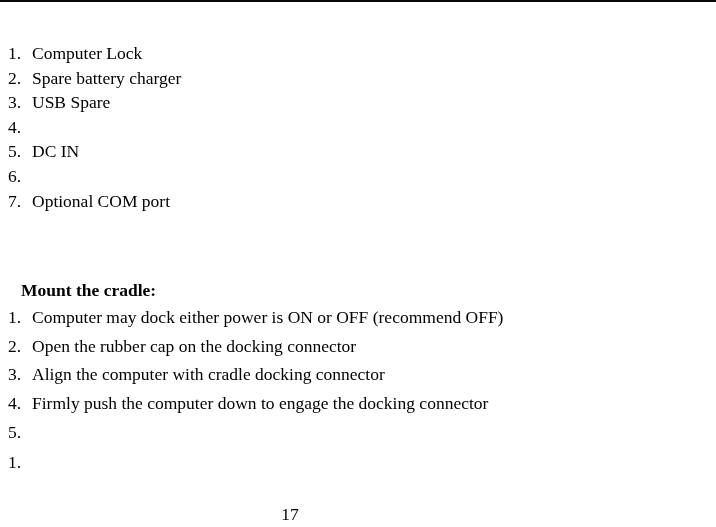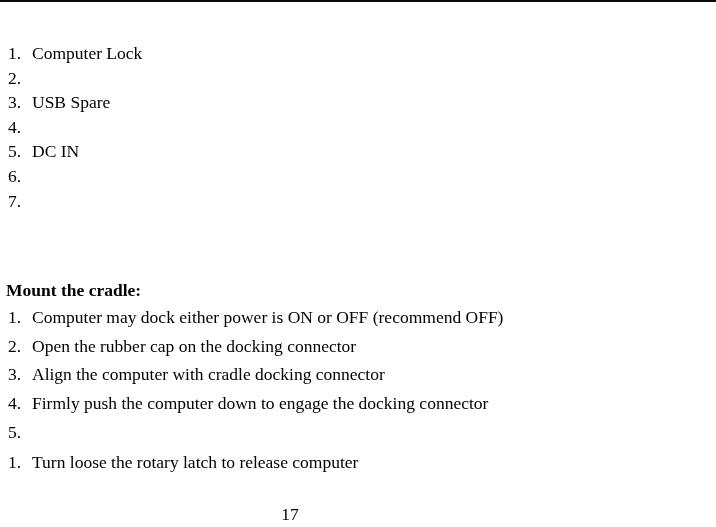--- a/index.html
+++ b/index.html
@@ -72,21 +72,21 @@
     box-sizing: border-box;
   }
   .list-ports .num-text {
     padding-left: 0px;
   }
   
   .section-heading {
     font-weight: bold;
     font-size: 17.5px;
     line-height: 25px;
-    padding-left: 6px;
+    padding-left: 21px;
     white-space: nowrap;
   }
   
   .proc-block {
     position: absolute;
     left: 0;
     width: 716px;
     font-size: 17.5px;
   }
   .block-mount {
@@ -128,37 +128,39 @@
 
   <div class="content">
 
     <ol class="num-list list-ports">
       <li class="num-row">
         <span class="num-marker">1.</span>
         <span class="num-text">Computer Lock</span>
       </li>
       <li class="num-row">
         <span class="num-marker">2.</span>
+        <span class="num-text">Spare battery charger</span>
       </li>
       <li class="num-row">
         <span class="num-marker">3.</span>
         <span class="num-text">USB Spare</span>
       </li>
       <li class="num-row">
         <span class="num-marker">4.</span>
       </li>
       <li class="num-row">
         <span class="num-marker">5.</span>
         <span class="num-text">DC IN</span>
       </li>
       <li class="num-row">
         <span class="num-marker">6.</span>
       </li>
       <li class="num-row">
         <span class="num-marker">7.</span>
+        <span class="num-text">Optional COM port</span>
       </li>
     </ol>
 
     <div class="proc-block block-mount">
       <div class="section-heading">Mount the cradle:</div>
       <ol class="num-list">
         <li class="num-row">
           <span class="num-marker">1.</span>
           <span class="num-text">Computer may dock either power is ON or OFF (recommend OFF)</span>
         </li>
@@ -177,21 +179,20 @@
         <li class="num-row">
           <span class="num-marker">5.</span>
         </li>
       </ol>
     </div>
 
     <div class="proc-block block-remove">
       <ol class="num-list">
         <li class="num-row">
           <span class="num-marker">1.</span>
-          <span class="num-text">Turn loose the rotary latch to release computer</span>
         </li>
       </ol>
     </div>
 
     <div class="page-number">17</div>
 
   </div>
 </div>
 
 </body></html>

